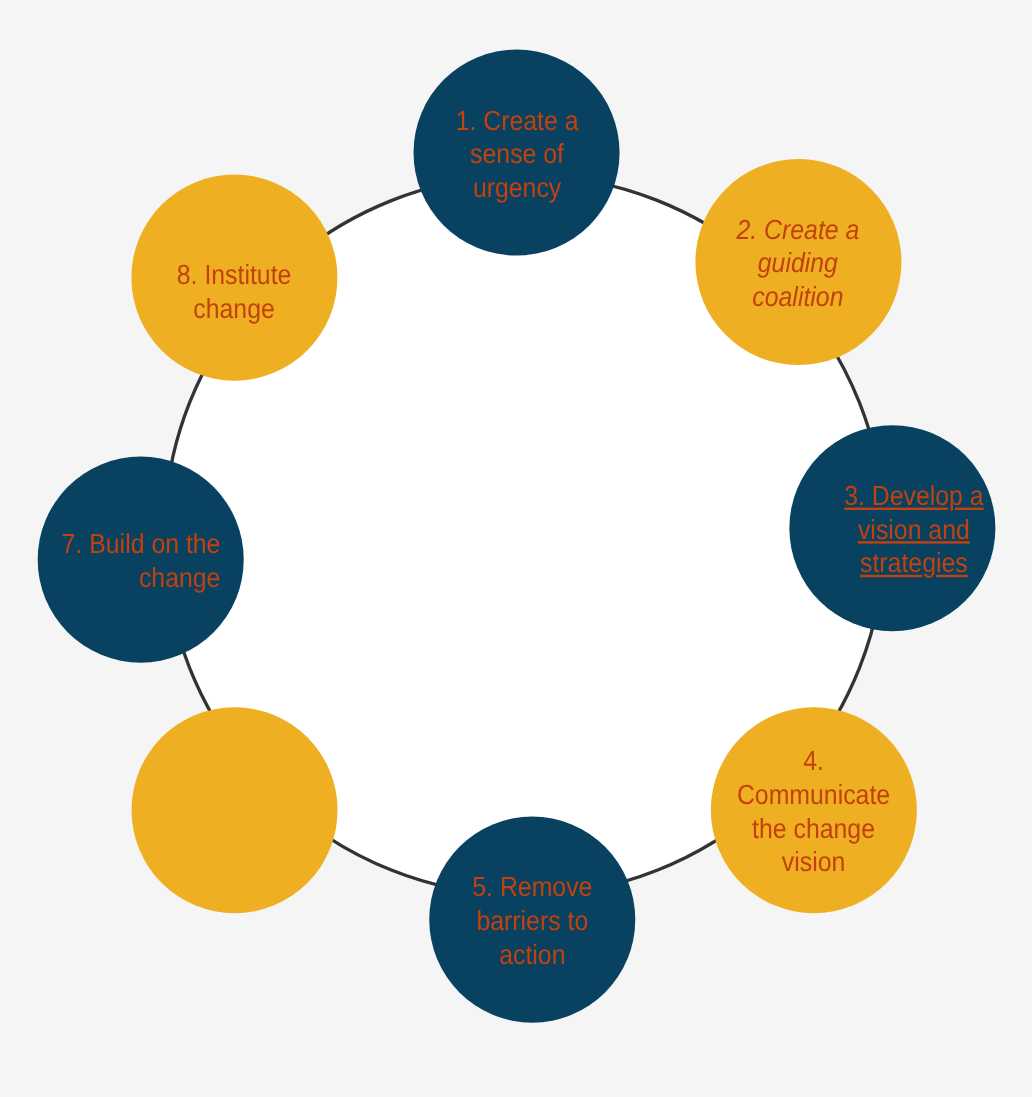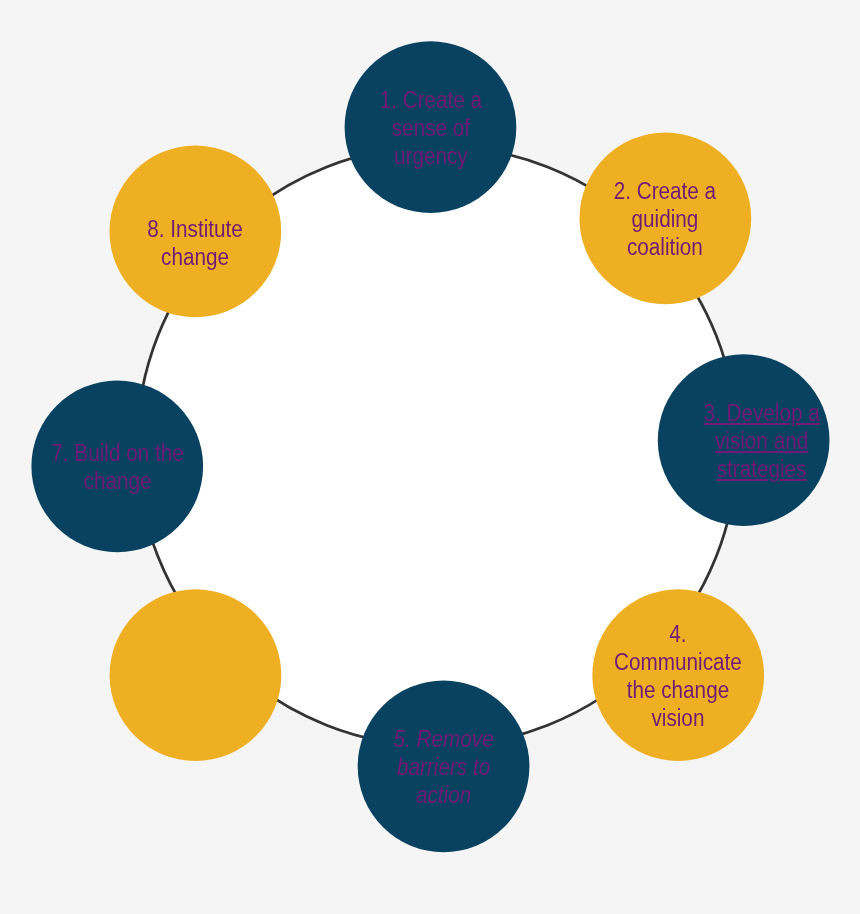--- a/index.html
+++ b/index.html
@@ -8,21 +8,21 @@
     background:#f5f5f5;
     font-family:"Liberation Sans",sans-serif;
     overflow:hidden;
   }
   #stage{position:relative;width:860px;height:914px;background:#f5f5f5;}
   #ring{position:absolute;left:0;top:0;width:860px;height:914px;}
   .node{
     position:absolute;
     display:flex;align-items:center;justify-content:center;
     text-align:center;
-    color:#701a75;
+    color:#c2410c;
     box-sizing:border-box;
   }
   .node .label{
     display:block;
     font-size:23px;
     line-height:28.3px;
     font-weight:400;
     letter-spacing:0px;
     white-space:pre-line;
     transform:translateY(1.0px) scaleX(0.9) translateZ(0);
@@ -45,42 +45,42 @@
     <circle class="node-disc" cx="195.45" cy="675.15" r="85.85" fill="#efaf22"></circle>
     <circle class="node-disc" cx="117.25" cy="466.35" r="85.85" fill="#084260"></circle>
     <circle class="node-disc" cx="195.35" cy="231.35" r="85.85" fill="#efaf22"></circle>
   </svg>
 
   <div class="node" style="left: 344.6px; top: 41.3px; width: 171.7px; height: 171.7px;">
     <span class="label">1. Create a
 sense of
 urgency</span>
   </div>
-  <div class="node" style="left: 579.5px; top: 132.5px; width: 171.7px; height: 171.7px;">
+  <div class="node" style="left: 579.5px; top: 132.5px; width: 171.7px; height: 171.7px; font-style: italic;">
     <span class="label">2. Create a
 guiding
 coalition</span>
   </div>
   <div class="node" style="left: 676px; top: 354.3px; width: 171.7px; height: 171.7px; text-decoration: underline;">
     <span class="label">3. Develop a
 vision and
 strategies</span>
   </div>
   <div class="node" style="left: 592.35px; top: 589.3px; width: 171.7px; height: 171.7px;">
     <span class="label">4.
 Communicate
 the change
 vision</span>
   </div>
-  <div class="node" style="left: 357.7px; top: 680.5px; width: 171.7px; height: 171.7px; font-style: italic;">
+  <div class="node" style="left: 357.7px; top: 680.5px; width: 171.7px; height: 171.7px;">
     <span class="label">5. Remove
 barriers to
 action</span>
   </div>
-  <div class="node" style="left: 31.4px; top: 380.5px; width: 171.7px; height: 171.7px;">
+  <div class="node" style="left: 31.4px; top: 380.5px; width: 171.7px; height: 171.7px; text-align: right;">
     <span class="label">7. Build on the
 change</span>
   </div>
   <div class="node" style="left: 109.5px; top: 156px; width: 171.7px; height: 171.7px;">
     <span class="label">8. Institute
 change</span>
   </div>
 
 </div>
 

